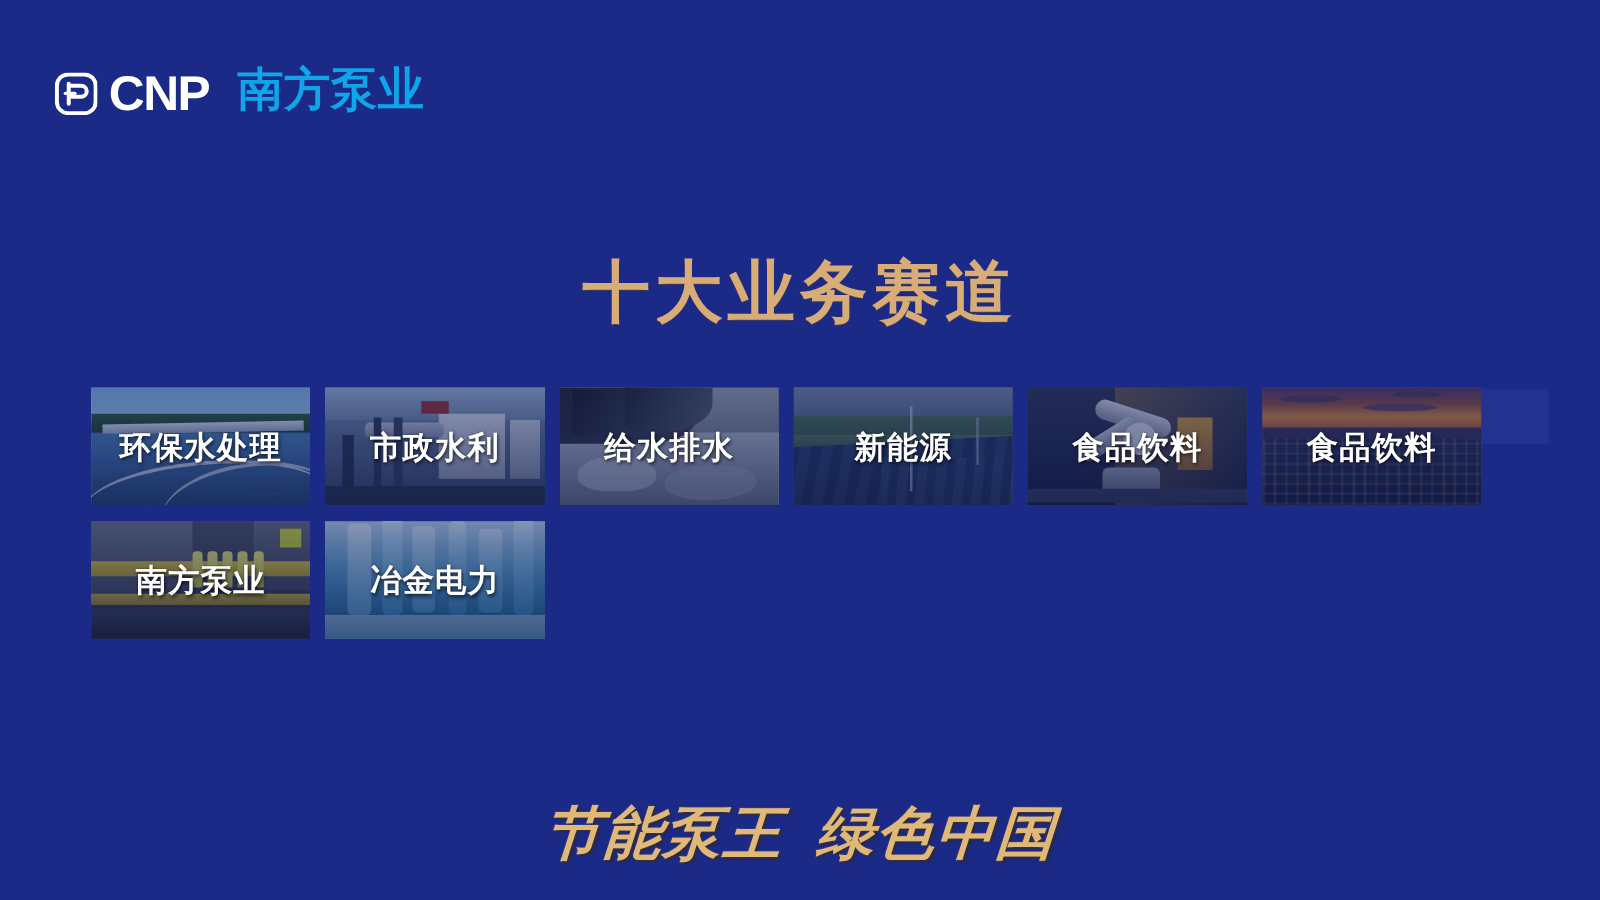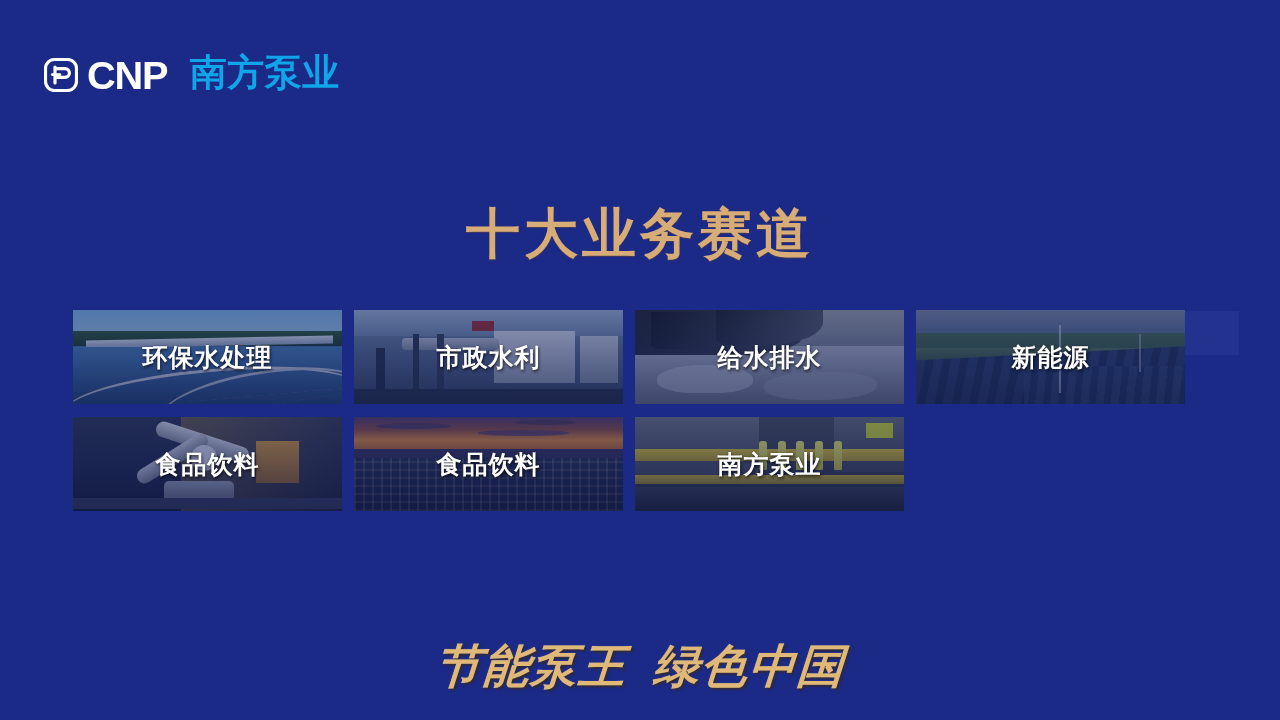--- a/index.html
+++ b/index.html
@@ -87,21 +87,21 @@
     opacity: 0.85;
   }
 
   
   .grid {
     position: absolute;
     left: 73px;
     top: 310px;
     width: 1112px;
     display: grid;
-    grid-template-columns: repeat(4, 1fr);
+    grid-template-columns: repeat(6, 1fr);
     grid-auto-rows: 94px;
     column-gap: 12px;
     row-gap: 13px;
   }
   .card {
     position: relative;
     overflow: hidden;
     background: #2a3a6e;
   }
   .card-photo {
@@ -399,20 +399,35 @@
             <i class="b4"></i>
             <i class="b5"></i>
             <i class="yellowbar2"></i>
             <i class="belt"></i>
           </div>
       </div>
       <div class="card-tint"></div>
       <div class="card-label">南方泵业</div>
     </div>
 
+    <div class="card">
+      <div class="card-photo">
+        <div class="sc sc-lab">
+            <i class="g1"></i>
+            <i class="g2"></i>
+            <i class="g3"></i>
+            <i class="g4"></i>
+            <i class="g5"></i>
+            <i class="g6"></i>
+            <i class="bench"></i>
+          </div>
+      </div>
+      <div class="card-tint"></div>
+      <div class="card-label">冶金电力</div>
+    </div>
 
   </div>
 
   <div class="slogan">
     <span>节能泵王</span><span class="gap"></span><span>绿色中国</span>
   </div>
 
 </div>
 
 </body></html>

